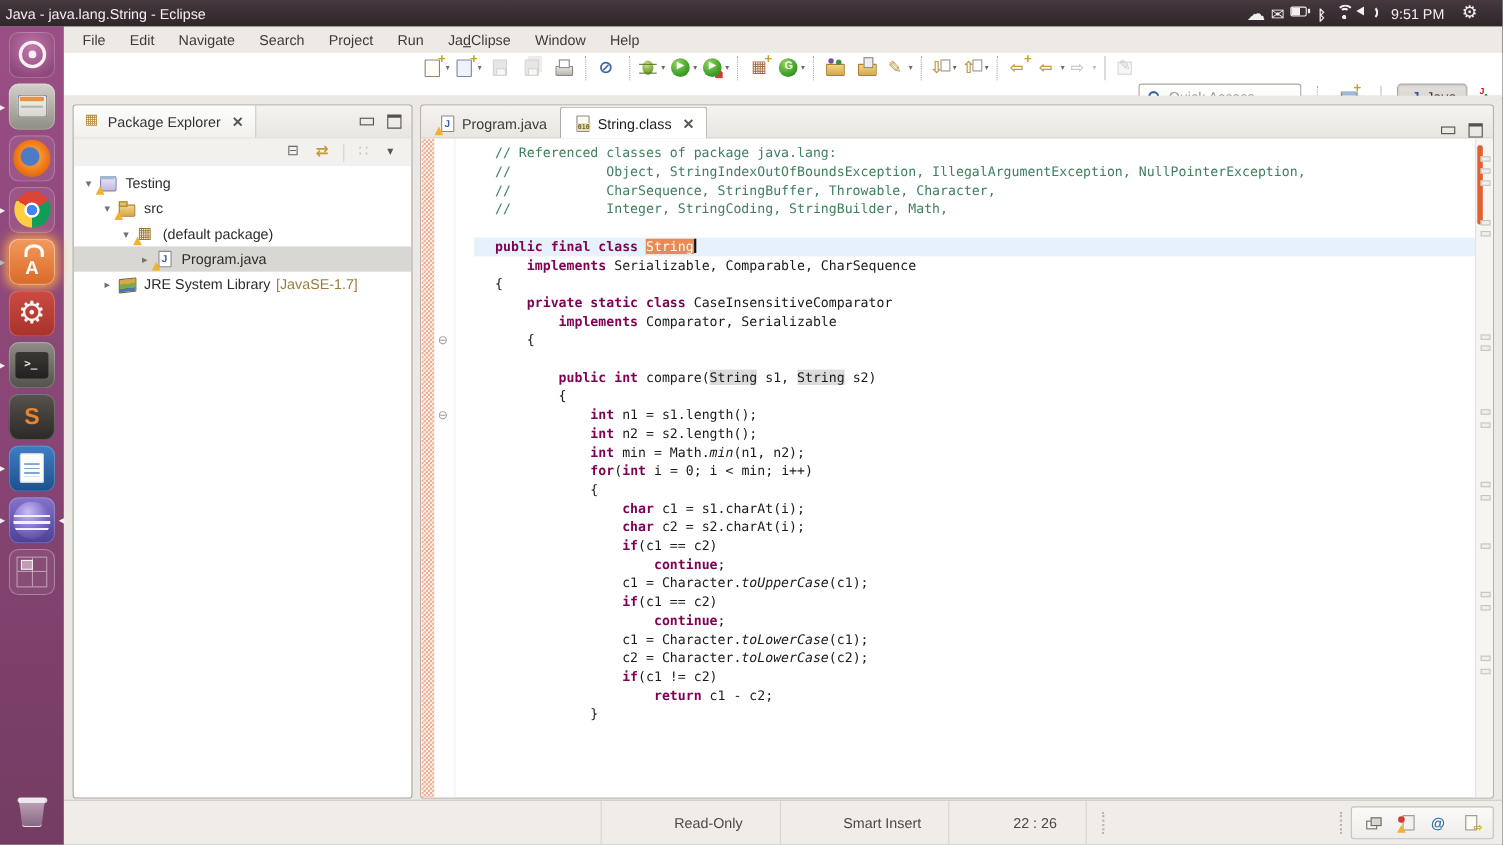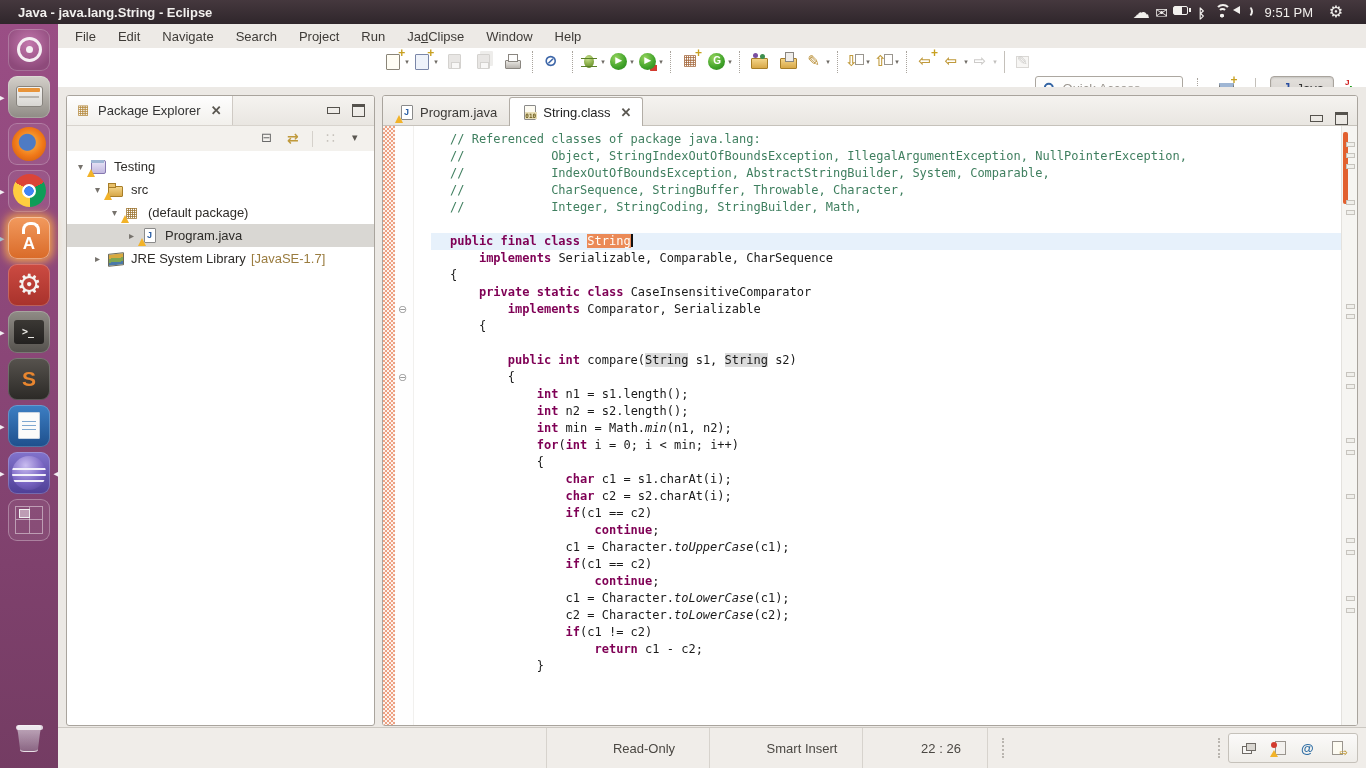--- a/index.html
+++ b/index.html
@@ -1,21 +1,21 @@
 <!DOCTYPE html>
 <html style="--keyword: #7F0055; --comment: #3F7F5F; --current-line: #E7F1FB; --selection: #EB8A57; --accent-orange: #E2602F; --occurrence: #DCDCDC;"><head>
 <meta charset="utf-8">
 <style>
   html,body{margin:0;padding:0;background:#222;}
   #desktop{position:relative;width:1366px;height:768px;overflow:hidden;background:#ECE9E5;
     font-family:"Liberation Sans",sans-serif;-webkit-font-smoothing:antialiased;}
   
   #top-panel{position:absolute;left:0;top:0;width:1366px;height:24px;z-index:50;
     background:linear-gradient(#45383E,#2F262B);display:flex;align-items:center;}
-  #win-title{margin-left:18px;font-weight:bold;font-size:13px;color:#F2F0EE;}
+  #win-title{margin-left:5px;font-weight:normal;font-size:13px;color:#F2F0EE;}
   #tray{margin-left:auto;display:flex;align-items:center;gap:13px;padding-right:20px;}
   .tico{display:inline-flex;align-items:center;justify-content:center;width:20px;height:16px;position:relative;color:#F2F0ED;font-family:"DejaVu Sans",sans-serif;}
   .T-cloud::before{content:"☁";font-size:17px;line-height:16px;}
   .T-mail::before{content:"✉";font-size:15px;line-height:16px;}
   .T-battery::before{content:"";position:absolute;left:1px;top:4px;width:13px;height:7px;border:1px solid #F2F0ED;border-radius:2px;background:linear-gradient(90deg,#F2F0ED 0 8px,transparent 8px);}
   .T-battery::after{content:"";position:absolute;left:17px;top:6px;width:2px;height:4px;background:#F2F0ED;}
   .T-bluetooth::before{content:"ᛒ";font-size:13px;font-weight:bold;line-height:16px;}
   .T-wifi{background:radial-gradient(circle at 50% 85%,#F2F0ED 0 1.7px,transparent 2.2px);}
   .T-wifi::before{content:"";position:absolute;left:3px;top:2px;width:12px;height:12px;border:2px solid transparent;border-top-color:#F2F0ED;border-radius:50%;}
   .T-wifi::after{content:"";position:absolute;left:6.5px;top:5.5px;width:5px;height:5px;border:2px solid transparent;border-top-color:#F2F0ED;border-radius:50%;}
@@ -466,21 +466,20 @@
         </div>
         <div id="edit-body">
           <div id="diff-ruler"></div>
           <div id="fold-gutter">
               <span class="fold" style="top: 178px;">⊖</span>
               <span class="fold" style="top: 246px;">⊖</span>
             </div>
           <div id="code">
               <div class="cl"><span class="s-c">// Referenced classes of package java.lang:</span></div>
               <div class="cl"><span class="s-c">//            Object, StringIndexOutOfBoundsException, IllegalArgumentException, NullPointerException, </span></div>
-              <div class="cl"><span class="s-c">//            IndexOutOfBoundsException, AbstractStringBuilder, System, Comparable, </span></div>
               <div class="cl"><span class="s-c">//            CharSequence, StringBuffer, Throwable, Character, </span></div>
               <div class="cl"><span class="s-c">//            Integer, StringCoding, StringBuilder, Math, </span></div>
               <div class="cl"></div>
               <div class="cl cur"><span class="s-k">public final class </span><span class="s-sel">String</span><span class="caret"></span></div>
               <div class="cl"><span class="s-p">    </span><span class="s-k">implements</span><span class="s-p"> Serializable, Comparable, CharSequence</span></div>
               <div class="cl"><span class="s-p">{</span></div>
               <div class="cl"><span class="s-p">    </span><span class="s-k">private static class</span><span class="s-p"> CaseInsensitiveComparator</span></div>
               <div class="cl"><span class="s-p">        </span><span class="s-k">implements</span><span class="s-p"> Comparator, Serializable</span></div>
               <div class="cl"><span class="s-p">    {</span></div>
               <div class="cl"></div>

